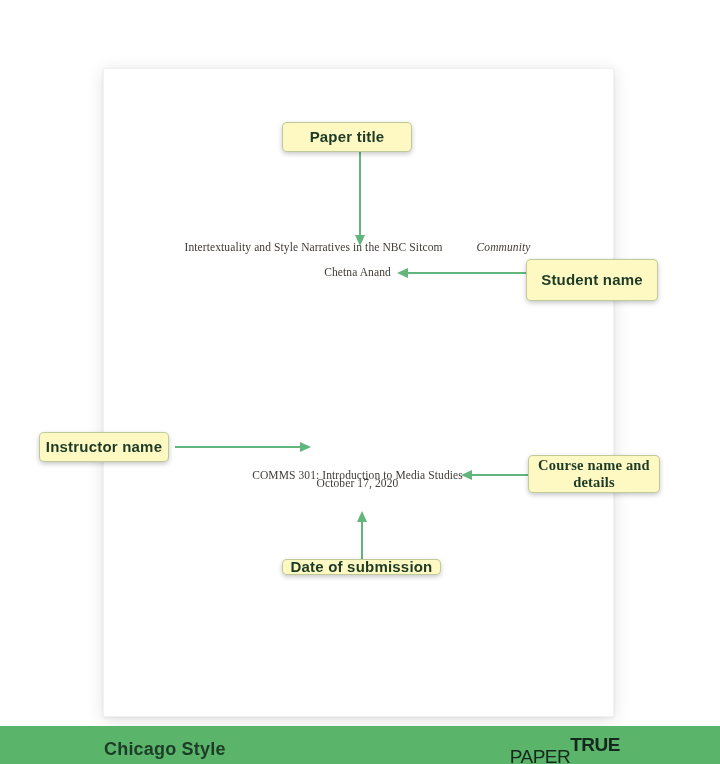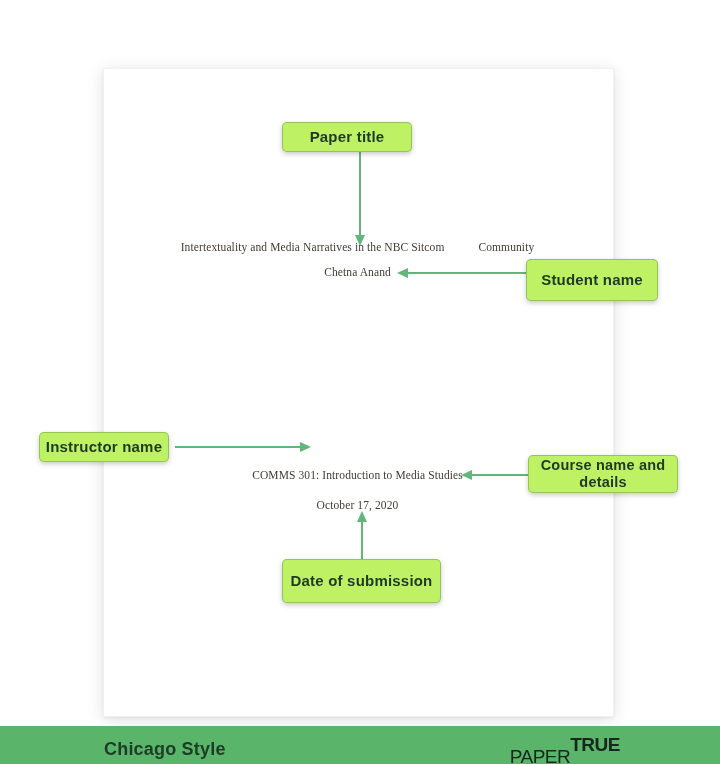--- a/index.html
+++ b/index.html
@@ -16,36 +16,36 @@
   
   .page-line{
     position:absolute;left:103px;width:509px;text-align:center;
     font-family:"Liberation Serif",serif;font-size:11.5px;line-height:14px;
     color:#413c37;letter-spacing:0.1px;
   }
   .line-title{top:240px;}
   .line-student{top:265px;text-align:center;}
   .line-instructor{top:440px;}
   .line-course{top:468px;}
-  .line-date{top:498px;}
-  .it{margin-left:31px;}
+  .line-date{top:476px;}
+  .it{font-style:italic;margin-left:31px;}
   
   .label{
     position:absolute;display:flex;align-items:center;justify-content:center;
     box-sizing:border-box;text-align:center;
-    background:#bef264;border:1px solid rgba(31,82,43,0.28);border-radius:5px;
+    background:#fef9c3;border:1px solid rgba(31,82,43,0.28);border-radius:5px;
     color:#1c3a26;font-weight:bold;font-size:15px;line-height:1.15;
     letter-spacing:0.2px;
     box-shadow:0 2px 5px rgba(0,0,0,0.22);
   }
   .label-paper-title{left:282px;top:122px;width:130px;height:30px;}
   .label-student-name{left:526px;top:259px;width:132px;height:42px;}
   .label-instructor-name{left:39px;top:432px;width:130px;height:30px;}
-  .label-course-name{left:528px;top:455px;width:150px;height:38px;font-size:14.5px;padding:0 6px;}
-  .label-date{left:282px;top:559px;width:159px;height:44px;}
+  .label-course-name{left:528px;top:455px;width:132px;height:38px;font-size:14.5px;padding:0 6px;font-family:Liberation Serif, serif;}
+  .label-date{left:282px;top:559px;width:159px;height:16px;}
   
   #arrows{position:absolute;left:0;top:0;width:720px;height:764px;pointer-events:none;}
   
   .footer-bar{
     position:absolute;left:0;top:726px;width:720px;height:38px;
     background:#5ab469;
   }
   .footer-style{
     position:absolute;left:104px;top:0;height:47px;display:flex;align-items:center;
     color:#1d3c28;font-weight:bold;font-size:18px;letter-spacing:0.2px;
@@ -57,21 +57,21 @@
   .brand-first{font-weight:normal;margin-top:24px;}
   .brand-second{font-weight:bold;}
 </style>
 </head>
 <body>
 
 <div id="canvas">
 
   <div class="page"></div>
 
-  <div class="page-line line-title"><span>Intertextuality and Media Narratives in the NBC Sitcom </span><span class="it">Community</span></div>
+  <div class="page-line line-title"><span>Intertextuality and Style Narratives in the NBC Sitcom </span><span class="it">Community</span></div>
 
   <div class="page-line line-student">Chetna Anand</div>
 
 
   <div class="page-line line-course">COMMS 301: Introduction to Media Studies</div>
 
   <div class="page-line line-date">October 17, 2020</div>
 
   <svg id="arrows" viewBox="0 0 720 764" xmlns="http://www.w3.org/2000/svg">
     <g stroke="#62b67b" stroke-width="2" fill="#62b67b">

